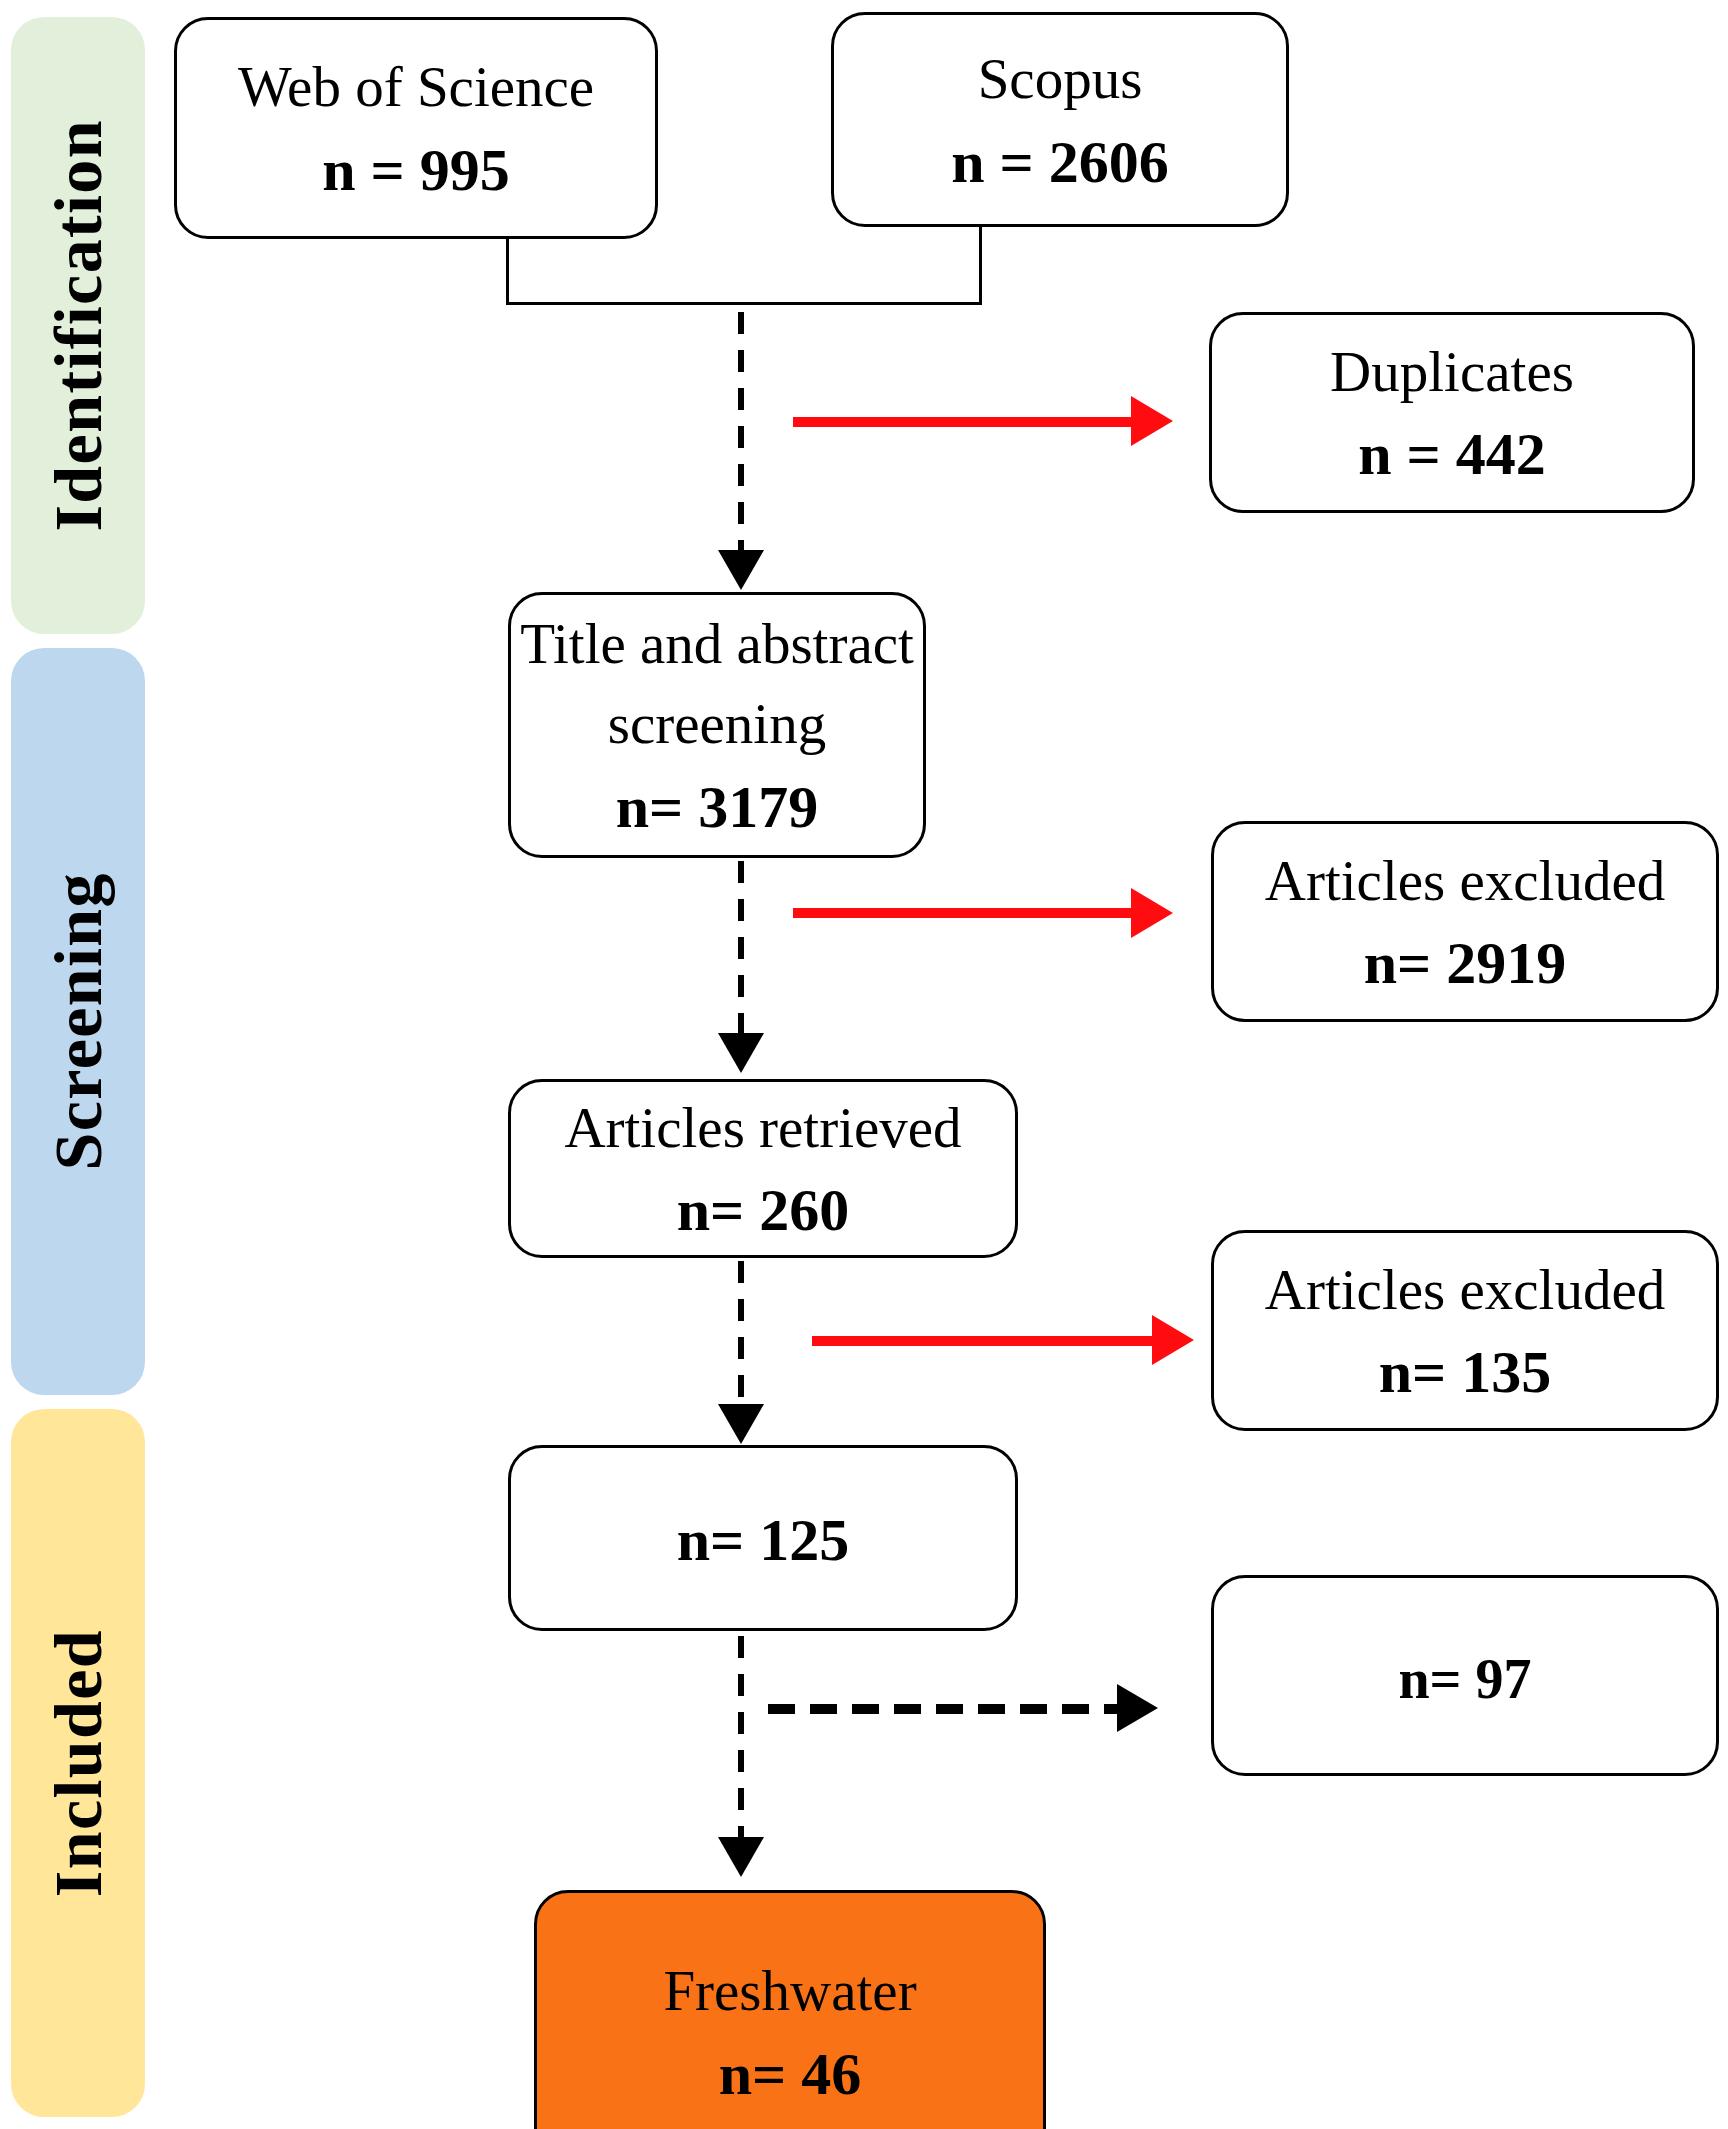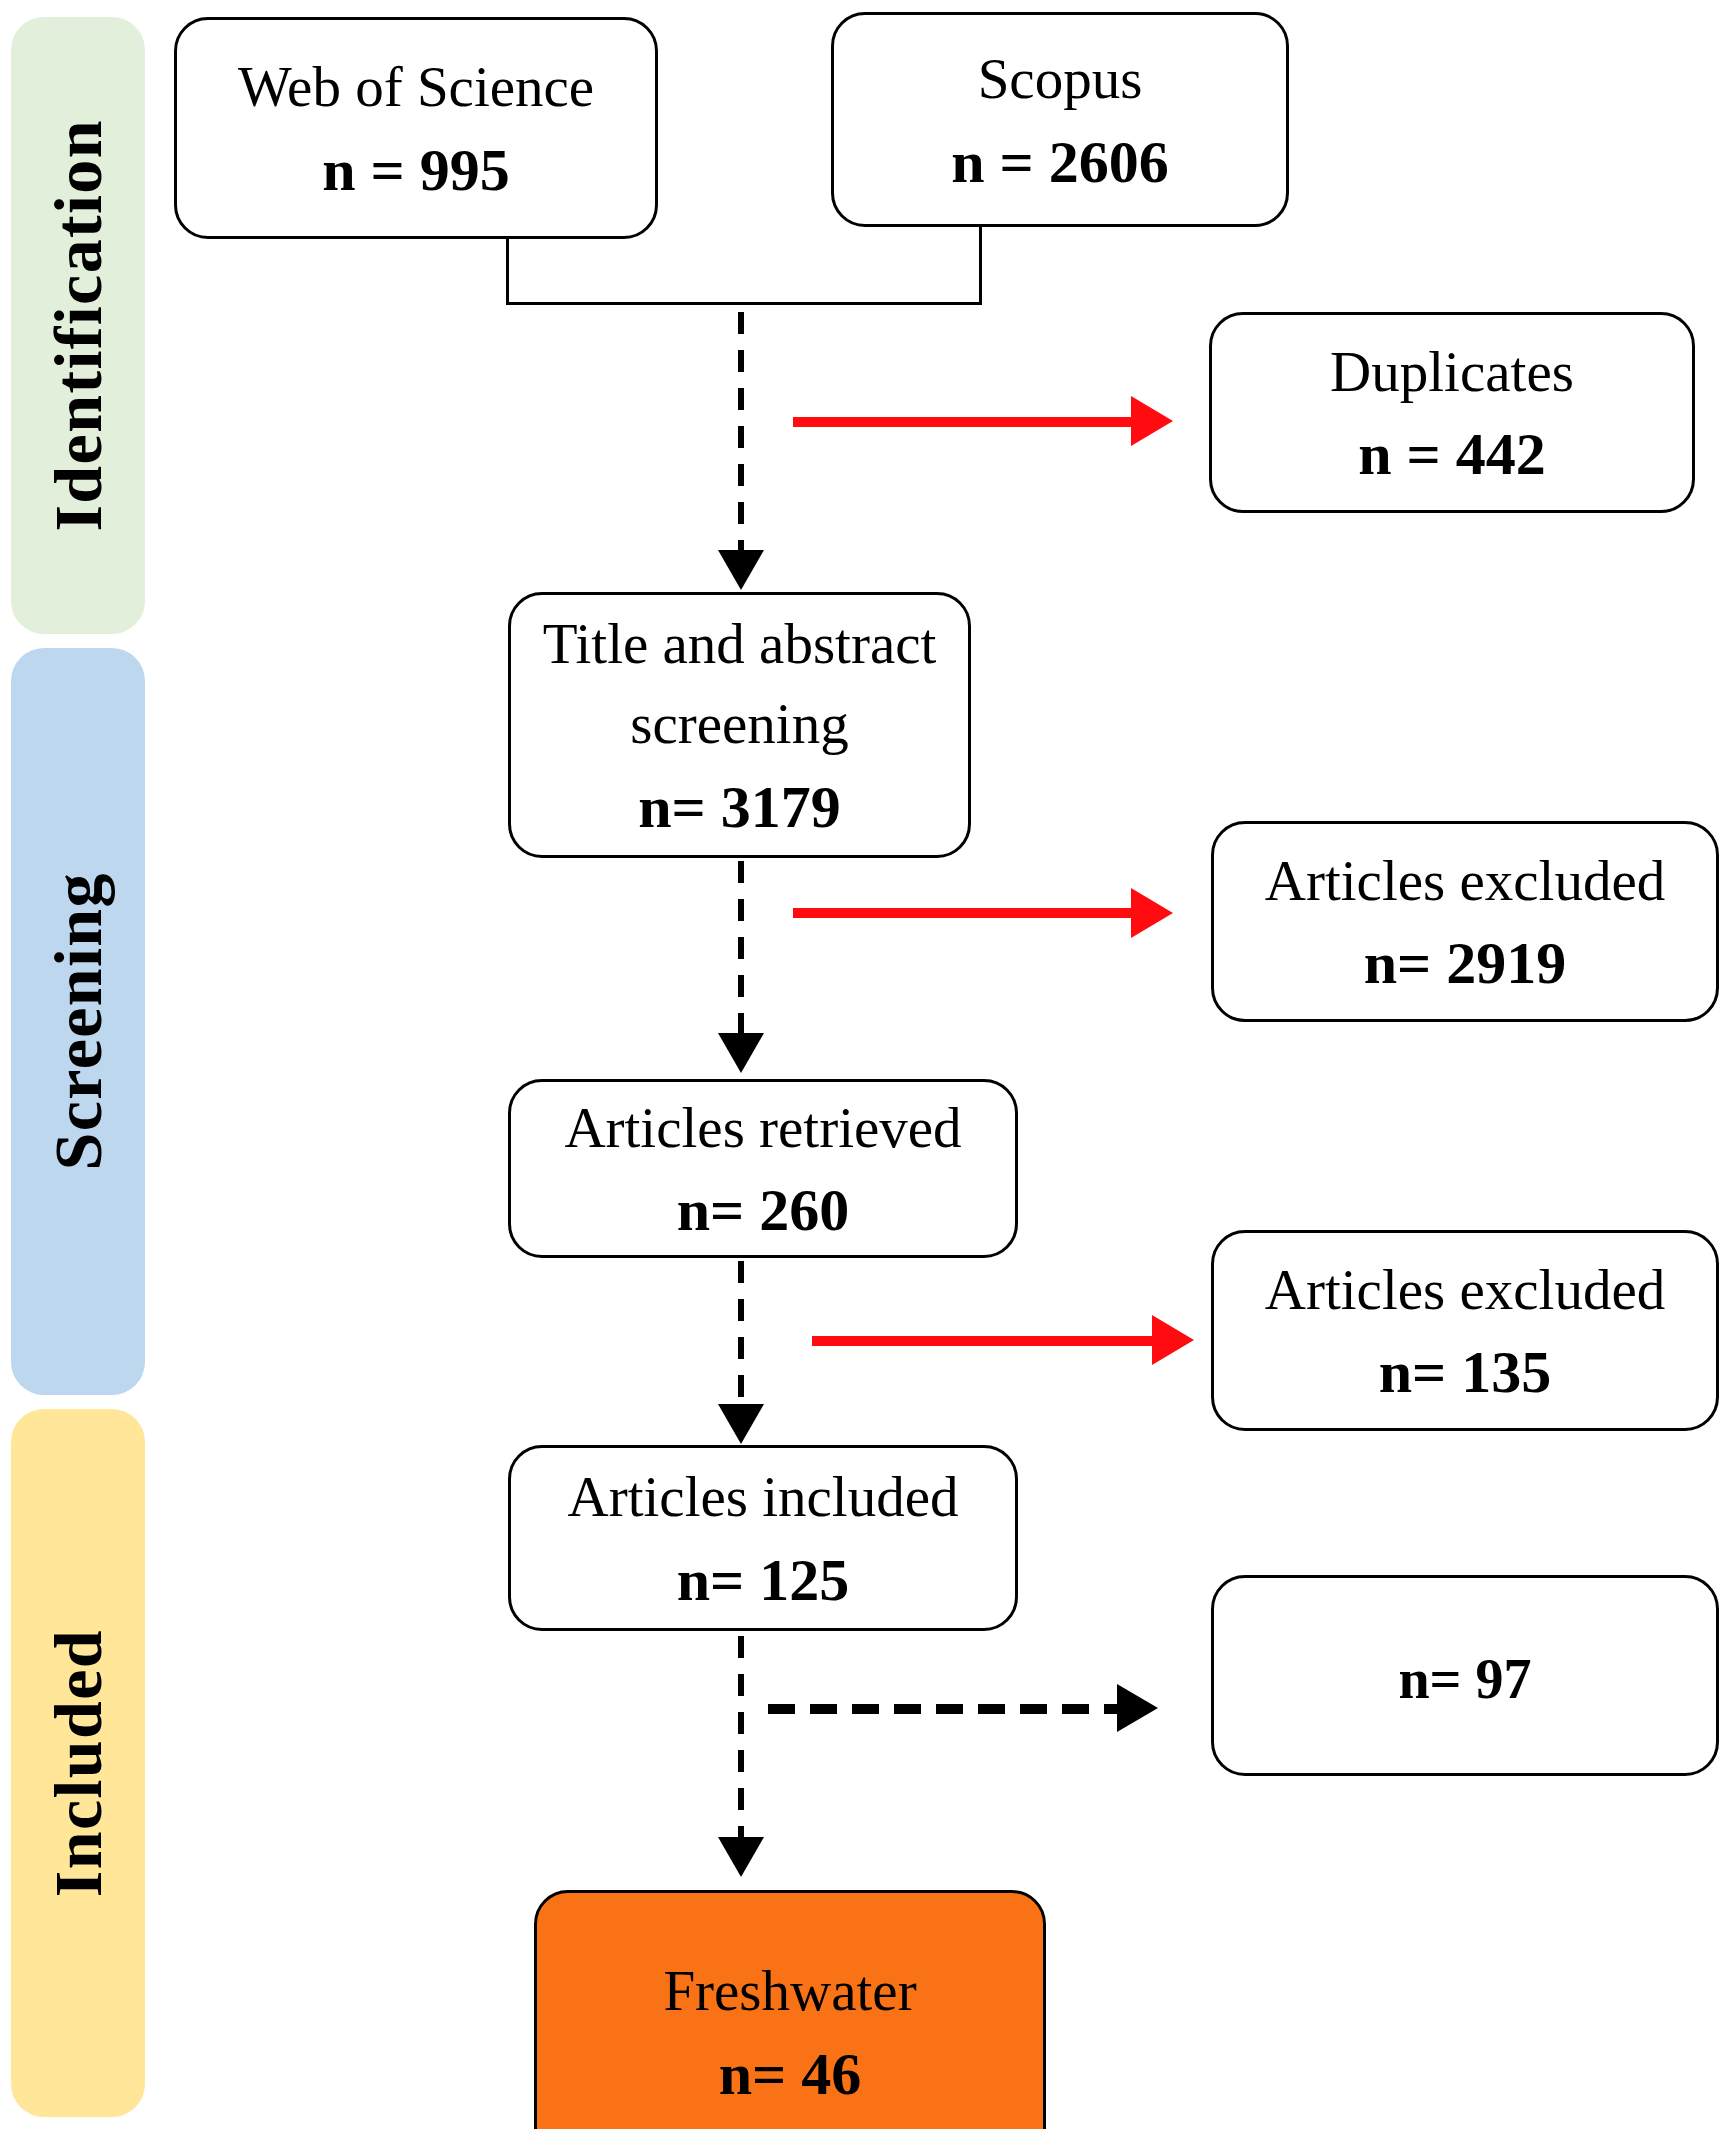--- a/index.html
+++ b/index.html
@@ -46,21 +46,21 @@
     justify-content:center;
     text-align:center;
   }
   .box-title{font-size:57px;line-height:1.4;display:block;}
   .box-count{font-size:60px;font-weight:bold;line-height:1.3;margin-top:4.1px;display:block;}
   .compact .box-title{font-size:53px;line-height:1.22;}
   .compact .box-count{font-size:56px;margin-top:6.8px;font-family:Liberation Serif, serif;}
   .box-wos{left:174px;top:17px;width:484px;height:222px;}
   .box-scopus{left:831px;top:12.3px;width:458px;height:215px;}
   .box-duplicates{left:1209px;top:312px;width:486px;height:201px;}
-  .box-title-abstract{left:508px;top:592px;width:463px;height:266px;}
+  .box-title-abstract{left:508px;top:592px;width:418px;height:266px;}
   .box-excluded-1{left:1211px;top:821px;width:508px;height:201px;}
   .box-retrieved{left:508px;top:1079px;width:510px;height:179px;text-align:center;}
   .box-excluded-2{left:1211px;top:1230px;width:508px;height:201px;}
   .box-included{left:508px;top:1445px;width:510px;height:186px;}
   .box-terrestrial{left:1211px;top:1575px;width:508px;height:201px;}
   .box-freshwater{left:534px;top:1890px;width:512px;height:284px;background:#f97316;}
   .wrap-title-abstract{max-width:423px;}
   .wrap-terrestrial{max-width:321px;}
   
   .line{position:absolute;background:#000;}
@@ -178,21 +178,20 @@
   <div class="head-down head-v3"></div>
 
   <div class="red-shaft red3-shaft"></div>
   <div class="red-head red3-head"></div>
   <div class="box box-excluded-2">
     <span class="box-title">Articles excluded</span>
     <span class="box-count">n= 135</span>
   </div>
 
   <div class="box box-included">
-    <span class="box-title">Articles included</span>
     <span class="box-count">n= 125</span>
   </div>
 
   <div class="dash-v dash-v4"></div>
   <div class="head-down head-v4"></div>
 
   <div class="dash-h"></div>
   <div class="head-right dash-h-head"></div>
   <div class="box box-terrestrial compact">
     <span class="box-count">n= 97</span>

